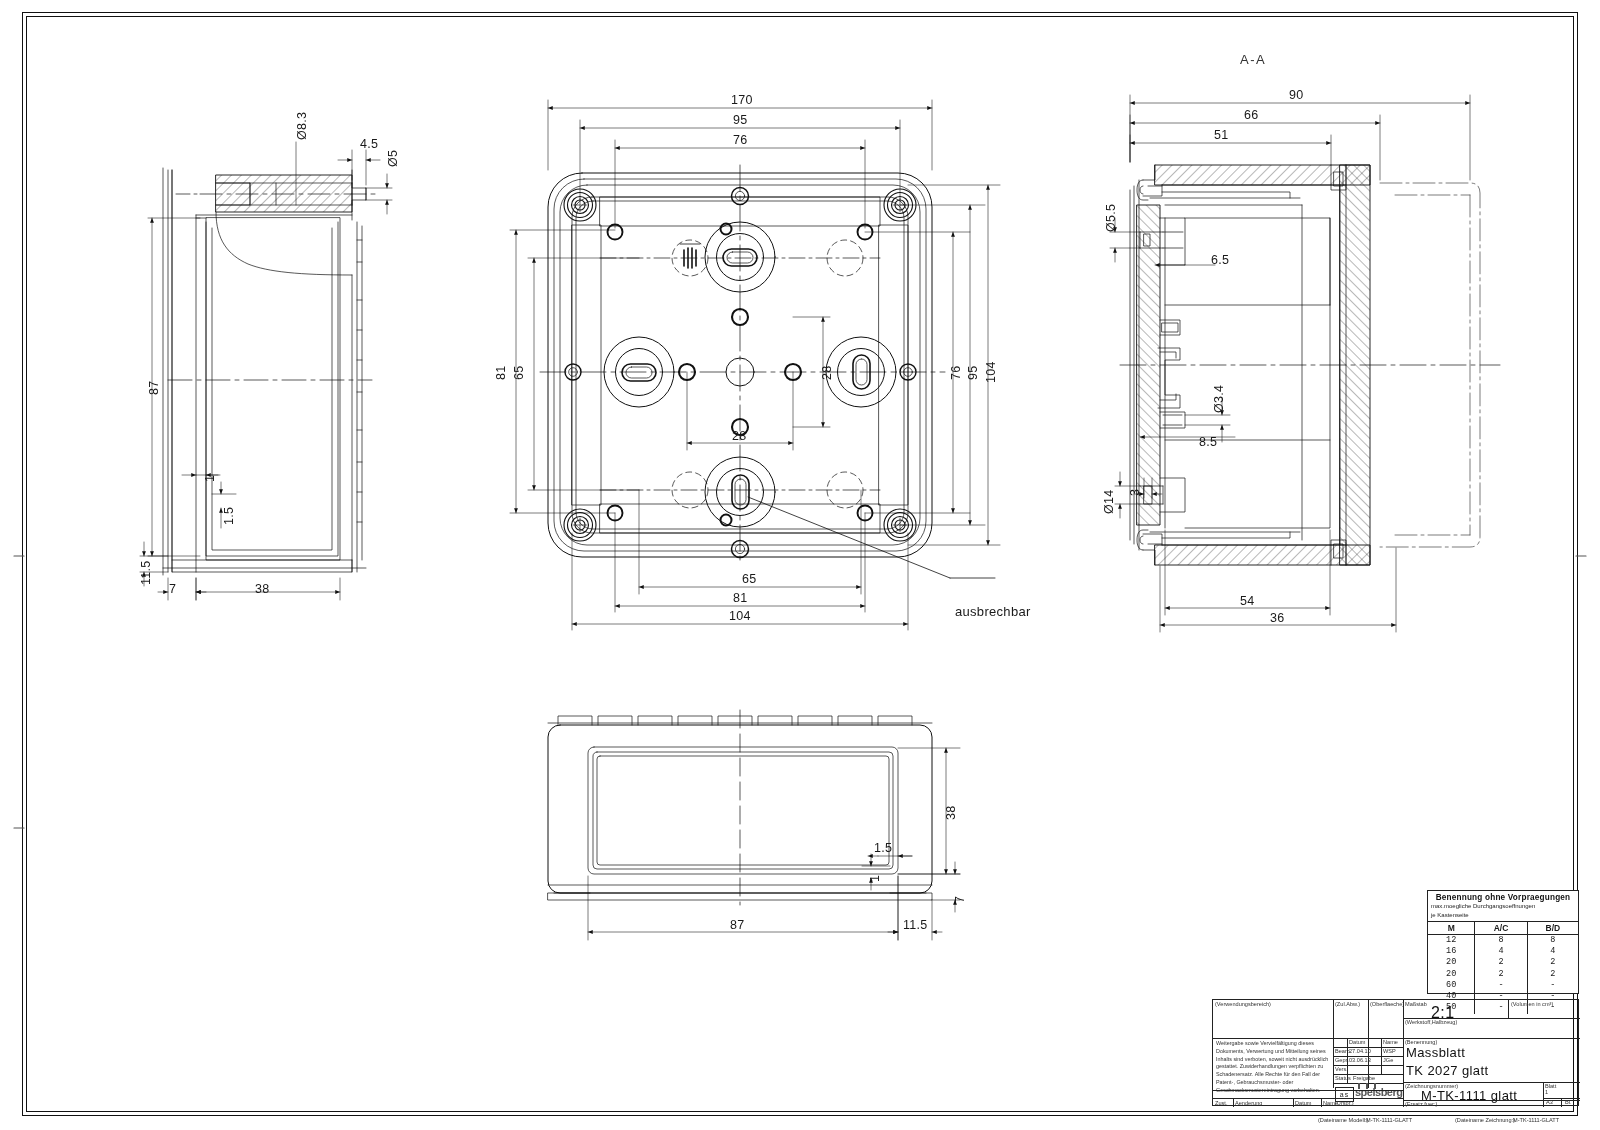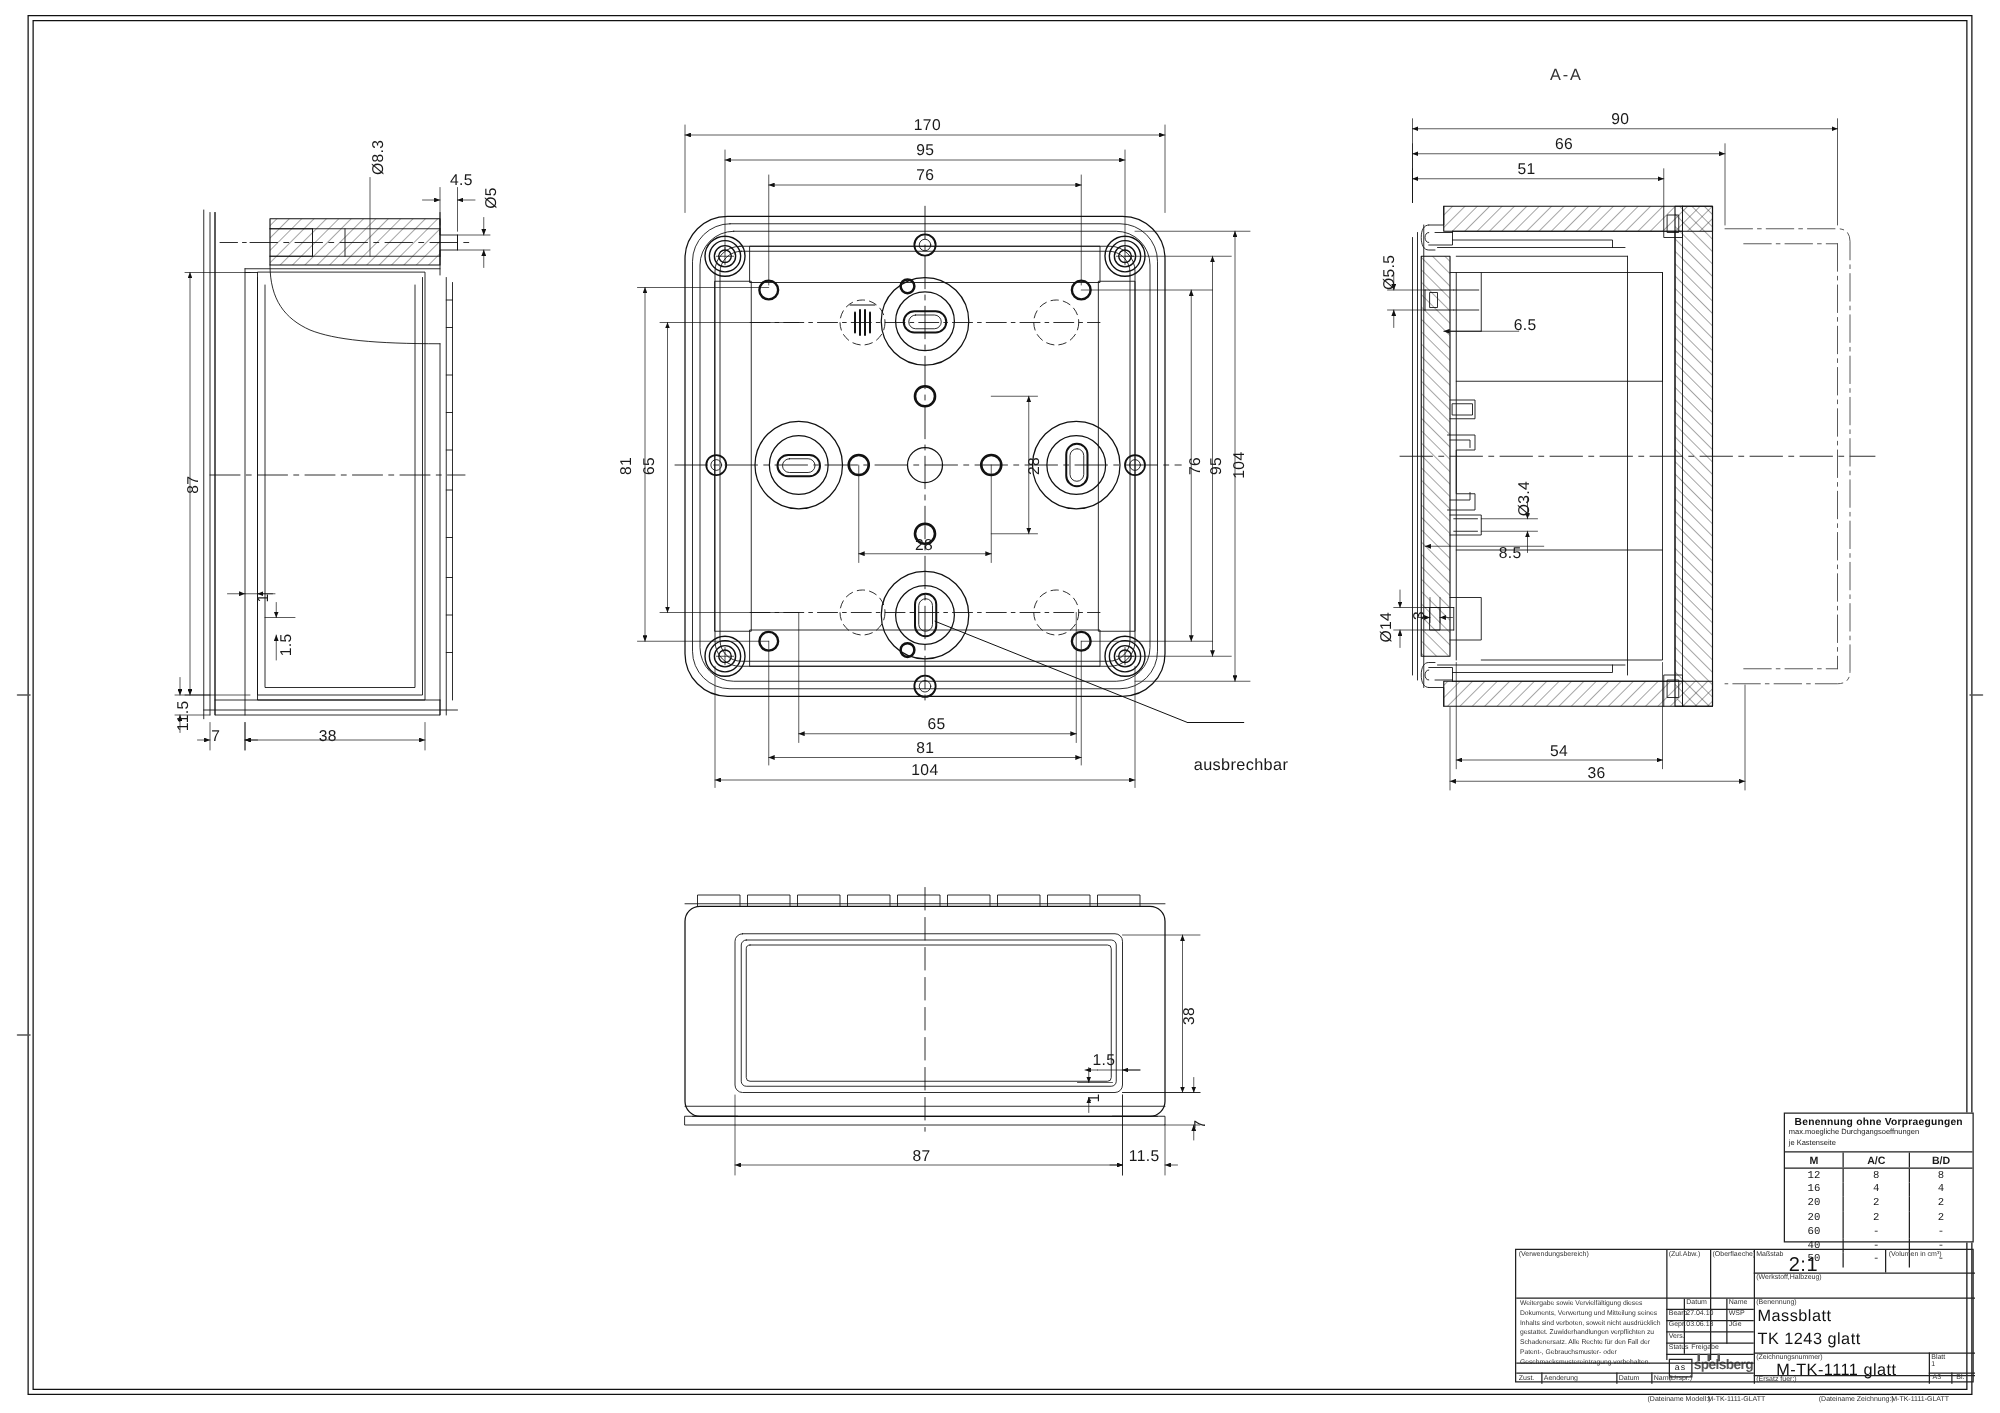--- a/index.html
+++ b/index.html
@@ -649,21 +649,21 @@
                   font-size:7px;text-align:center;line-height:13px;letter-spacing:1px;">as</div>
       <div style="position:absolute;left:22px;top:3px;font-size:11px;letter-spacing:-0.5px;
                   font-weight:bold;color:#333;opacity:.82;">spelsberg</div>
       <div style="position:absolute;left:25px;top:-2px;width:2px;height:8px;background:#555;"></div>
       <div style="position:absolute;left:33px;top:-2px;width:2px;height:8px;background:#555;"></div>
       <div style="position:absolute;left:41px;top:-2px;width:2px;height:8px;background:#555;"></div>
     </div>
 
     <div class="cap" style="position:absolute;left:192px;top:39px;">(Benennung)</div>
     <div class="val" style="position:absolute;left:193px;top:45px;">Massblatt</div>
-    <div class="val" style="position:absolute;left:193px;top:63px;">TK 1243 glatt</div>
+    <div class="val" style="position:absolute;left:193px;top:63px;">TK 2027 glatt</div>
     <div class="tb" style="left:190px;top:82px;width:177px;height:1px;background:#222;"></div>
 
     <div class="cap" style="position:absolute;left:192px;top:83px;">(Zeichnungsnummer)</div>
     <div class="val" style="position:absolute;left:208px;top:88px;">M-TK-1111 glatt</div>
     <div class="tb" style="left:190px;top:100px;width:177px;height:1px;background:#222;"></div>
     <div class="cap" style="position:absolute;left:192px;top:101px;">(Ersatz fuer:)</div>
 
     <div class="tb" style="left:330px;top:82px;width:1px;height:25px;background:#222;"></div>
     <div class="cap" style="position:absolute;left:332px;top:83px;">Blatt</div>
     <div class="cap" style="position:absolute;left:332px;top:89px;">1</div>

